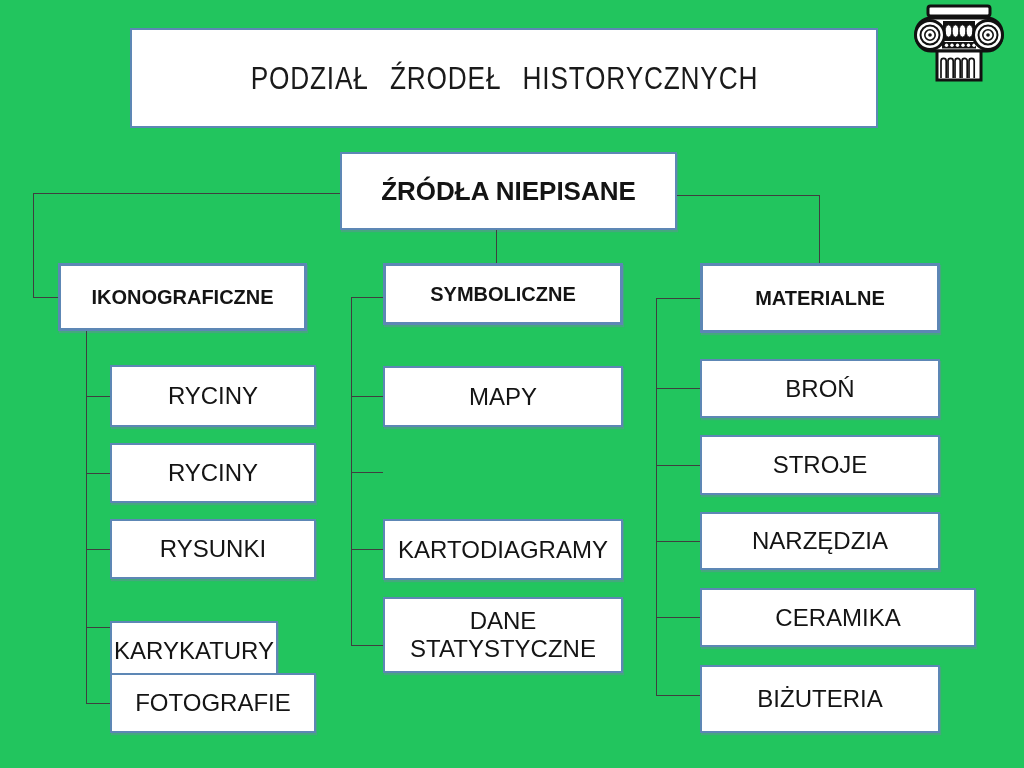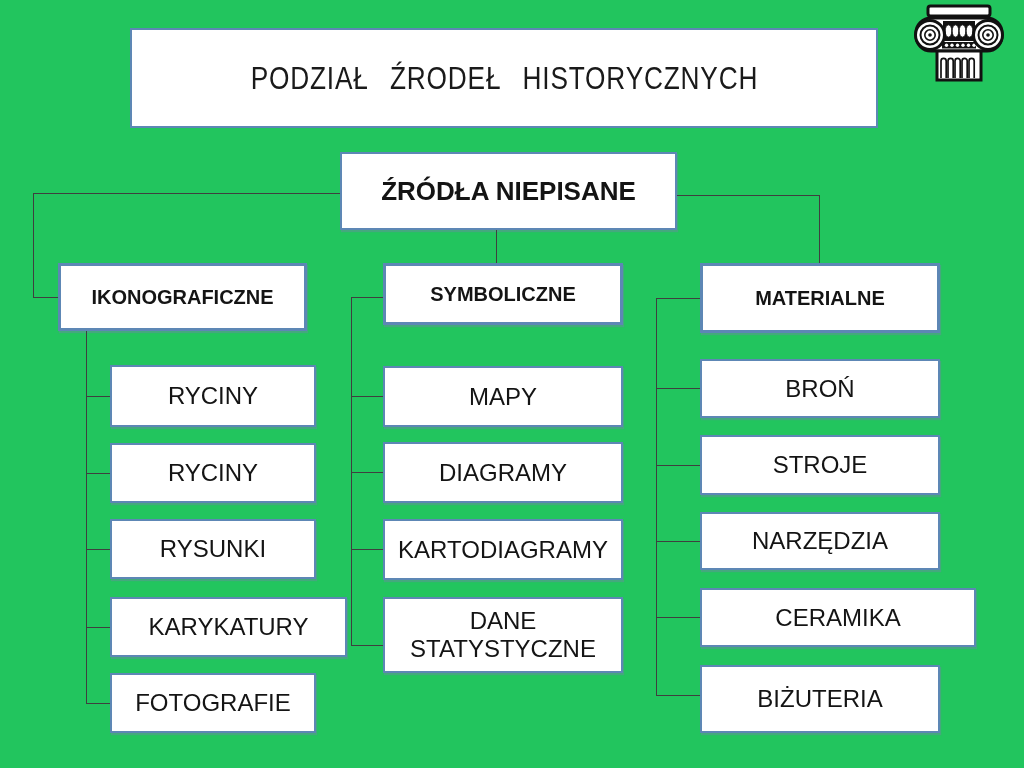--- a/index.html
+++ b/index.html
@@ -109,25 +109,24 @@
 
   <div class="node root-node">ŹRÓDŁA NIEPISANE</div>
 
   <div class="node hdr" style="left:58px;  top:263px; width:249px; height:68px;">IKONOGRAFICZNE</div>
   <div class="node hdr" style="left:383px; top:263px; width:240px; height:62px;">SYMBOLICZNE</div>
   <div class="node hdr" style="left:700px; top:263px; width:240px; height:70px;">MATERIALNE</div>
 
   <div class="node child" style="left:110px; top:365px; width:206px; height:62px;">RYCINY</div>
   <div class="node child" style="left:110px; top:443px; width:206px; height:60px;">RYCINY</div>
   <div class="node child" style="left:110px; top:519px; width:206px; height:60px;">RYSUNKI</div>
-  <div class="node child" style="left:110px; top:597px; width:237px; height:60px;">KARYKATURY</div>
+  <div class="node child" style="left:110px; top:621px; width:168px; height:60px;">KARYKATURY</div>
   <div class="node child" style="left:110px; top:673px; width:206px; height:60px;">FOTOGRAFIE</div>
 
   <div class="node child" style="left:383px; top:366px; width:240px; height:61px;">MAPY</div>
-  <div class="node child" style="left:383px; top:442px; width:240px; height:61px;">DIAGRAMY</div>
   <div class="node child" style="left:383px; top:519px; width:240px; height:61px;">KARTODIAGRAMY</div>
   <div class="node child" style="left:383px; top:597px; width:240px; height:76px; padding:12px 34px;">DANE STATYSTYCZNE</div>
 
   <div class="node child" style="left:700px; top:359px; width:240px; height:59px;">BROŃ</div>
   <div class="node child" style="left:700px; top:435px; width:240px; height:60px;">STROJE</div>
   <div class="node child" style="left:700px; top:512px; width:240px; height:58px;">NARZĘDZIA</div>
   <div class="node child" style="left:700px; top:588px; width:276px; height:59px;">CERAMIKA</div>
   <div class="node child" style="left:700px; top:665px; width:240px; height:68px;">BIŻUTERIA</div>
 
   <div class="hline" style="left:33px;  top:193px; width:307px;"></div>

